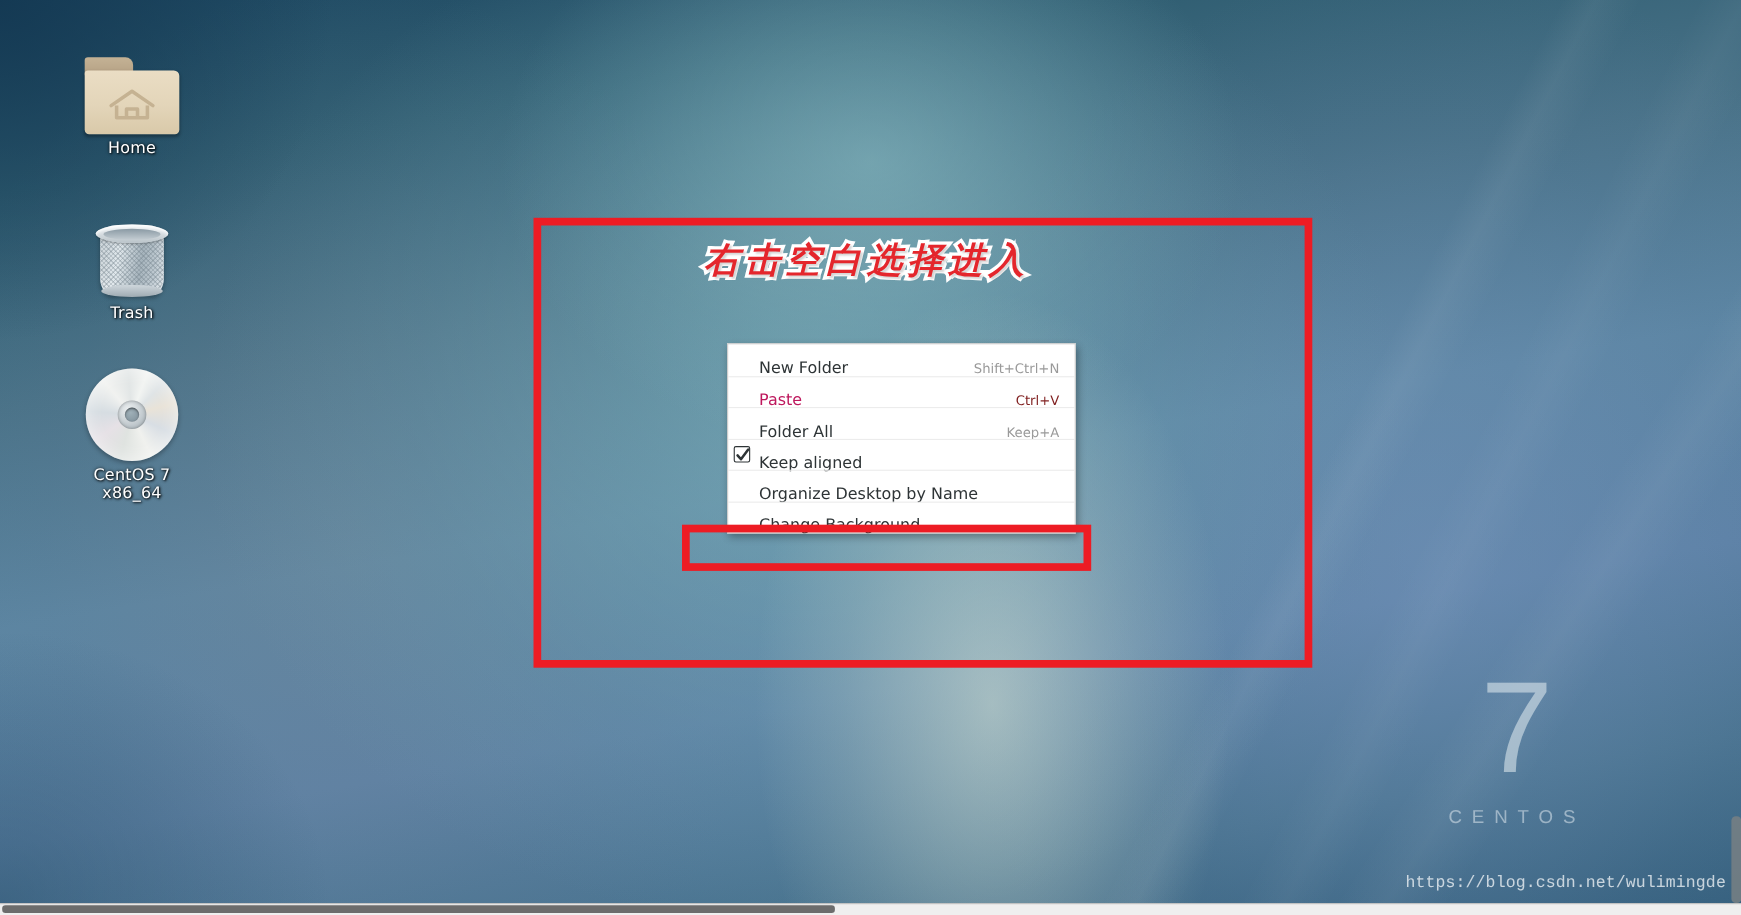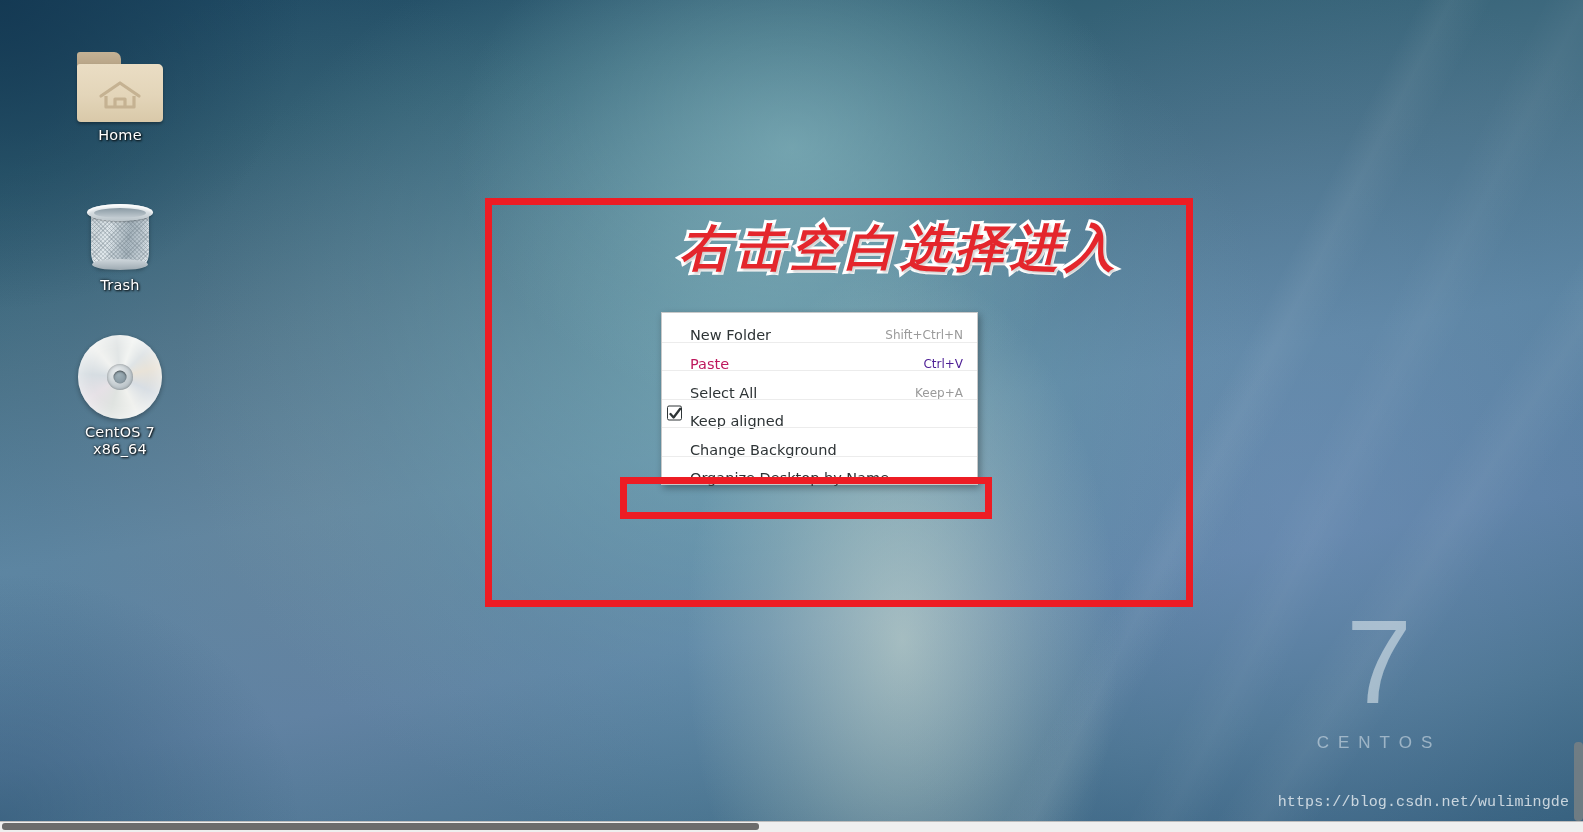--- a/index.html
+++ b/index.html
@@ -179,21 +179,21 @@
     padding:16px 14px 0 28px;
     font-size:14.5px;
     color:#2e3436;
     border-top:1px solid #ececec;
     white-space:nowrap;
   }
   .menu-item:first-child { border-top:none; }
   .menu-item .mlabel { flex:1; }
   .menu-item .maccel { color:#9a9a9a; font-size:12px; padding-left:18px; }
   .menu-item.disabled .mlabel { color:#be185d; }
-  .menu-item.disabled .maccel { color:#4c1d95; }
+  .menu-item.disabled .maccel { color:#7f1d1d; }
   .menu-item .chk {
     position:absolute; left:5px; top:50%; transform:translateY(-50%);
     width:15px; height:15px;
     border:1.6px solid #2e3436; border-radius:2px;
     background:#fff;
   }
   .menu-item .chk svg { position:absolute; left:1px; top:0px; }
 
   
   #outer-rect {
@@ -207,32 +207,31 @@
     width:372px; height:42px;
     border:7px solid #ed1c24;
     z-index:40; pointer-events:none;
   }
 
   
   #cn-annotation {
     position:absolute; left:640px; top:215px;
     z-index:35;
     font-family:"DejaVu Serif", serif;
-    font-size:50px;
+    font-size:32px;
     font-weight:700;
     font-style:italic;
     letter-spacing:5px;
     color:#e4262c;
     -webkit-text-stroke:6px #ffffff;
     paint-order:stroke fill;
     text-shadow:
       2px 2px 2px rgba(0,0,0,0.18);
     white-space:nowrap;
     user-select:none;
-    margin-left:40px;
   }
 
   
   #bottom-strip {
     position:absolute; left:0; top:821px; width:1583px; height:11px;
     background:#efefef;
     border-top:1px solid #bdbdbd;
   }
   #bottom-scroll-thumb {
     position:absolute; left:2px; top:823px; width:757px; height:7px;
@@ -303,41 +302,41 @@
       <span class="mlabel">New Folder</span>
       <span class="maccel">Shift+Ctrl+N</span>
     </div>
 
     <div class="menu-item disabled">
       <span class="mlabel">Paste</span>
       <span class="maccel">Ctrl+V</span>
     </div>
 
     <div class="menu-item">
-      <span class="mlabel">Select All</span>
+      <span class="mlabel">Folder All</span>
       <span class="maccel">Keep+A</span>
     </div>
 
     <div class="menu-item">
       <span class="chk">
         <svg width="13" height="15" viewBox="0 0 13 15">
           <path d="M1.5 7.5 L4.6 11 L11.2 2.2" fill="none" stroke="#2e3436" stroke-width="2.3" stroke-linecap="round" stroke-linejoin="round"></path>
         </svg>
       </span>
       <span class="mlabel">Keep aligned</span>
       <span class="maccel"></span>
     </div>
 
     <div class="menu-item">
+      <span class="mlabel">Organize Desktop by Name</span>
+      <span class="maccel"></span>
+    </div>
+
+    <div class="menu-item">
       <span class="mlabel">Change Background</span>
-      <span class="maccel"></span>
-    </div>
-
-    <div class="menu-item">
-      <span class="mlabel">Organize Desktop by Name</span>
       <span class="maccel"></span>
     </div>
 
 
   </div>
 
   <div id="outer-rect"></div>
   <div id="term-rect"></div>
 
   <div id="cn-annotation">右击空白选择进入</div>

